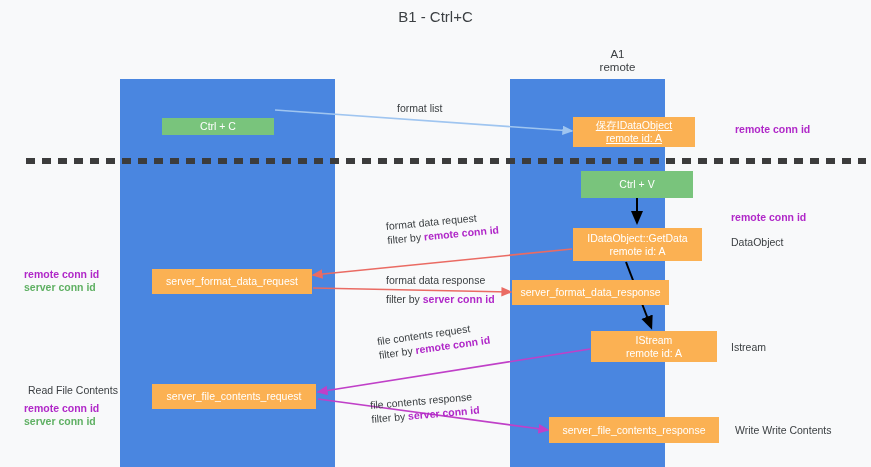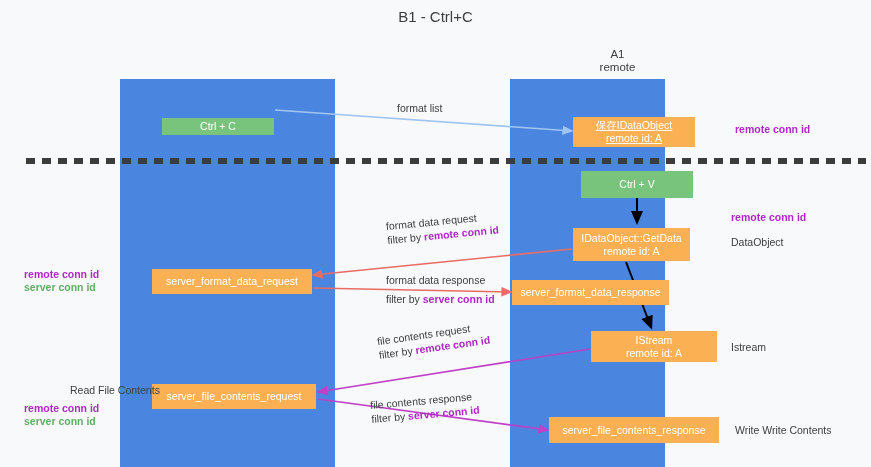--- a/index.html
+++ b/index.html
@@ -112,21 +112,21 @@
 
   <div class="box orange" style="left:573px;top:117px;width:122px;height:30px;text-decoration:underline;">
     <span>保存IDataObject</span>
     <span class="sub">remote id: A</span>
   </div>
 
   <div class="box green" style="left:581px;top:171px;width:112px;height:27px;justify-content:center;">
     <span>Ctrl + V</span>
   </div>
 
-  <div class="box orange" style="left:573px;top:228px;width:117px;height:33px;">
+  <div class="box orange" style="left:573px;top:228px;width:129px;height:33px;">
     <span>IDataObject::GetData</span>
     <span class="sub">remote id: A</span>
   </div>
 
   <div class="box orange" style="left:152px;top:269px;width:160px;height:25px;">
     <span>server_format_data_request</span>
   </div>
 
   <div class="box orange" style="left:512px;top:280px;width:157px;height:25px;">
     <span>server_format_data_response</span>
@@ -179,17 +179,17 @@
 
   <div class="sidelabel purple" style="left:735px;top:123px;">remote conn id</div>
   <div class="sidelabel purple" style="left:731px;top:211px;">remote conn id</div>
   <div class="sidelabel darklbl" style="left:731px;top:236px;">DataObject</div>
   <div class="sidelabel darklbl" style="left:731px;top:341px;">Istream</div>
   <div class="sidelabel darklbl" style="left:735px;top:424px;">Write Write Contents</div>
 
   <div class="sidelabel purple" style="left:24px;top:268px;">remote conn id</div>
   <div class="sidelabel greenlbl" style="left:24px;top:281px;">server conn id</div>
 
-  <div class="sidelabel darklbl" style="left:28px;top:384px;margin-left:42px;">Read File Contents</div>
+  <div class="sidelabel darklbl" style="left:28px;top:384px;">Read File Contents</div>
   <div class="sidelabel purple" style="left:24px;top:402px;">remote conn id</div>
   <div class="sidelabel greenlbl" style="left:24px;top:415px;">server conn id</div>
 
 </div>
 
 </body></html>

